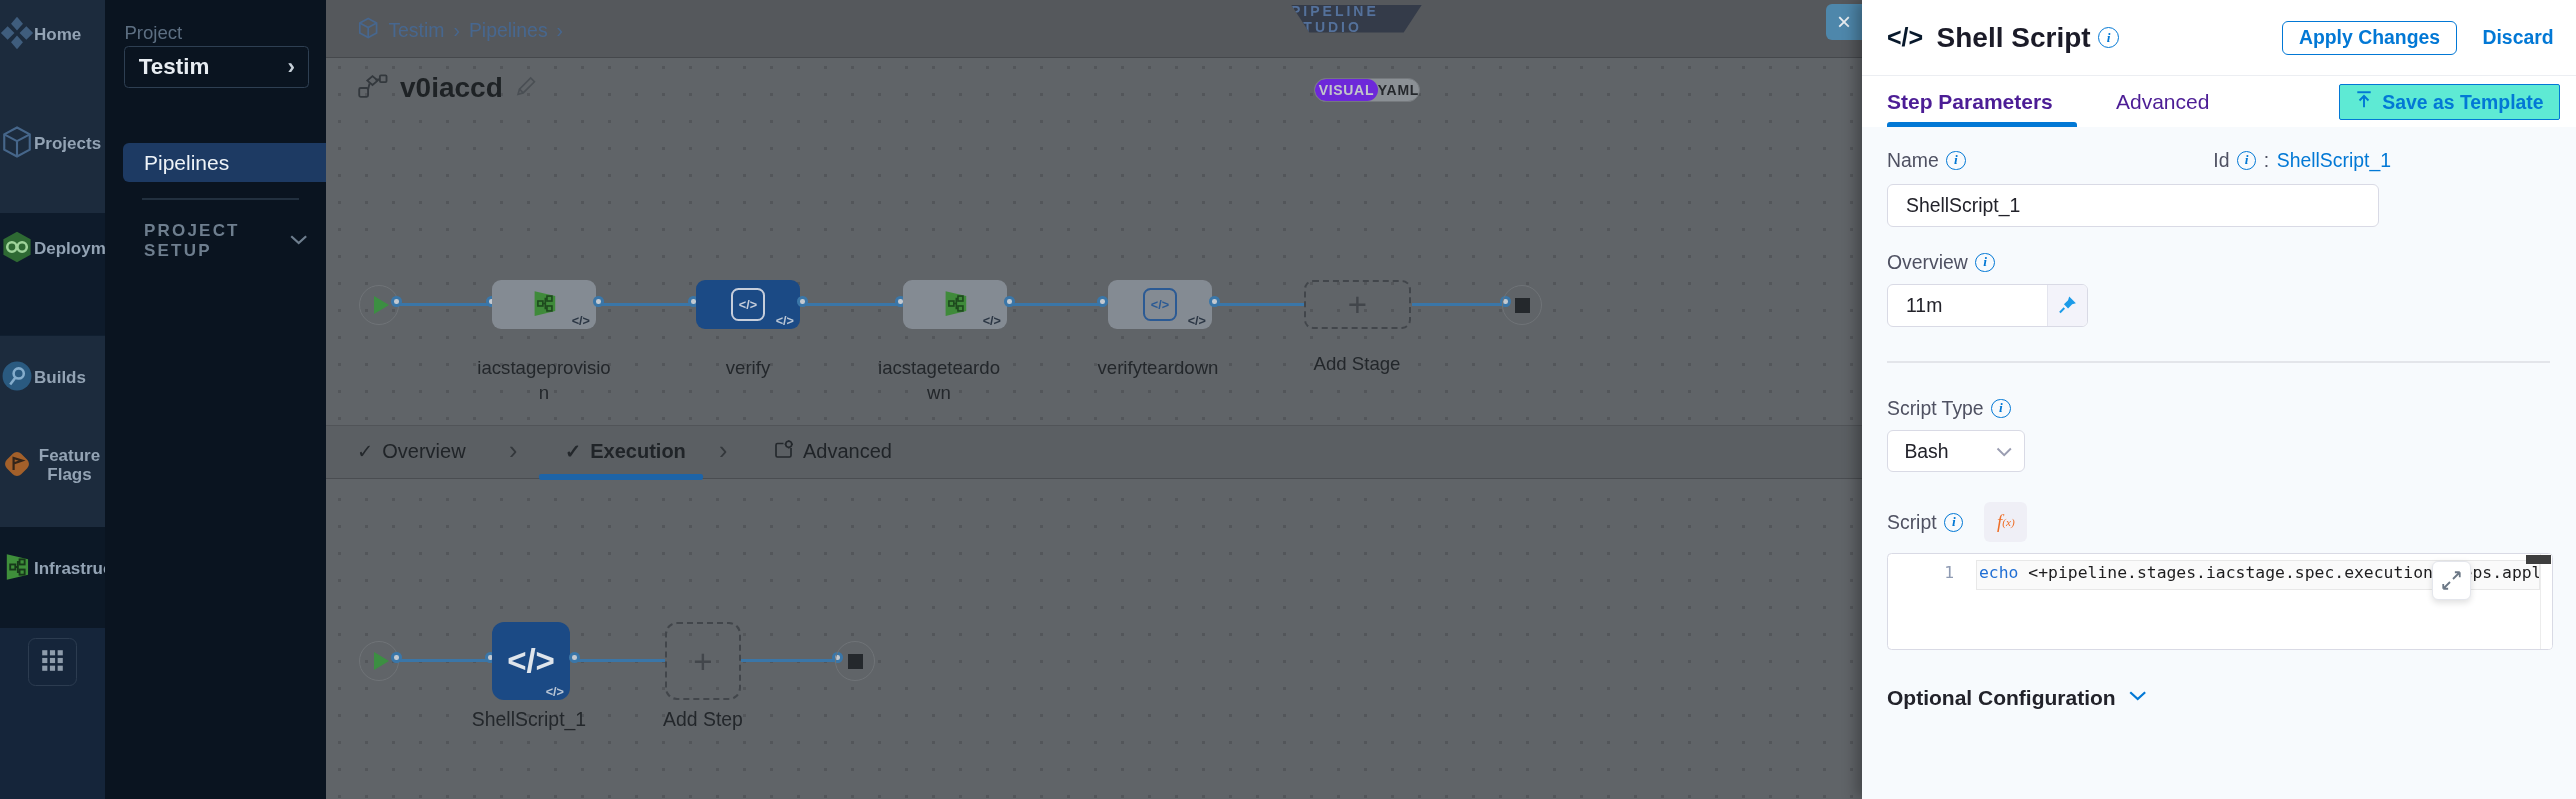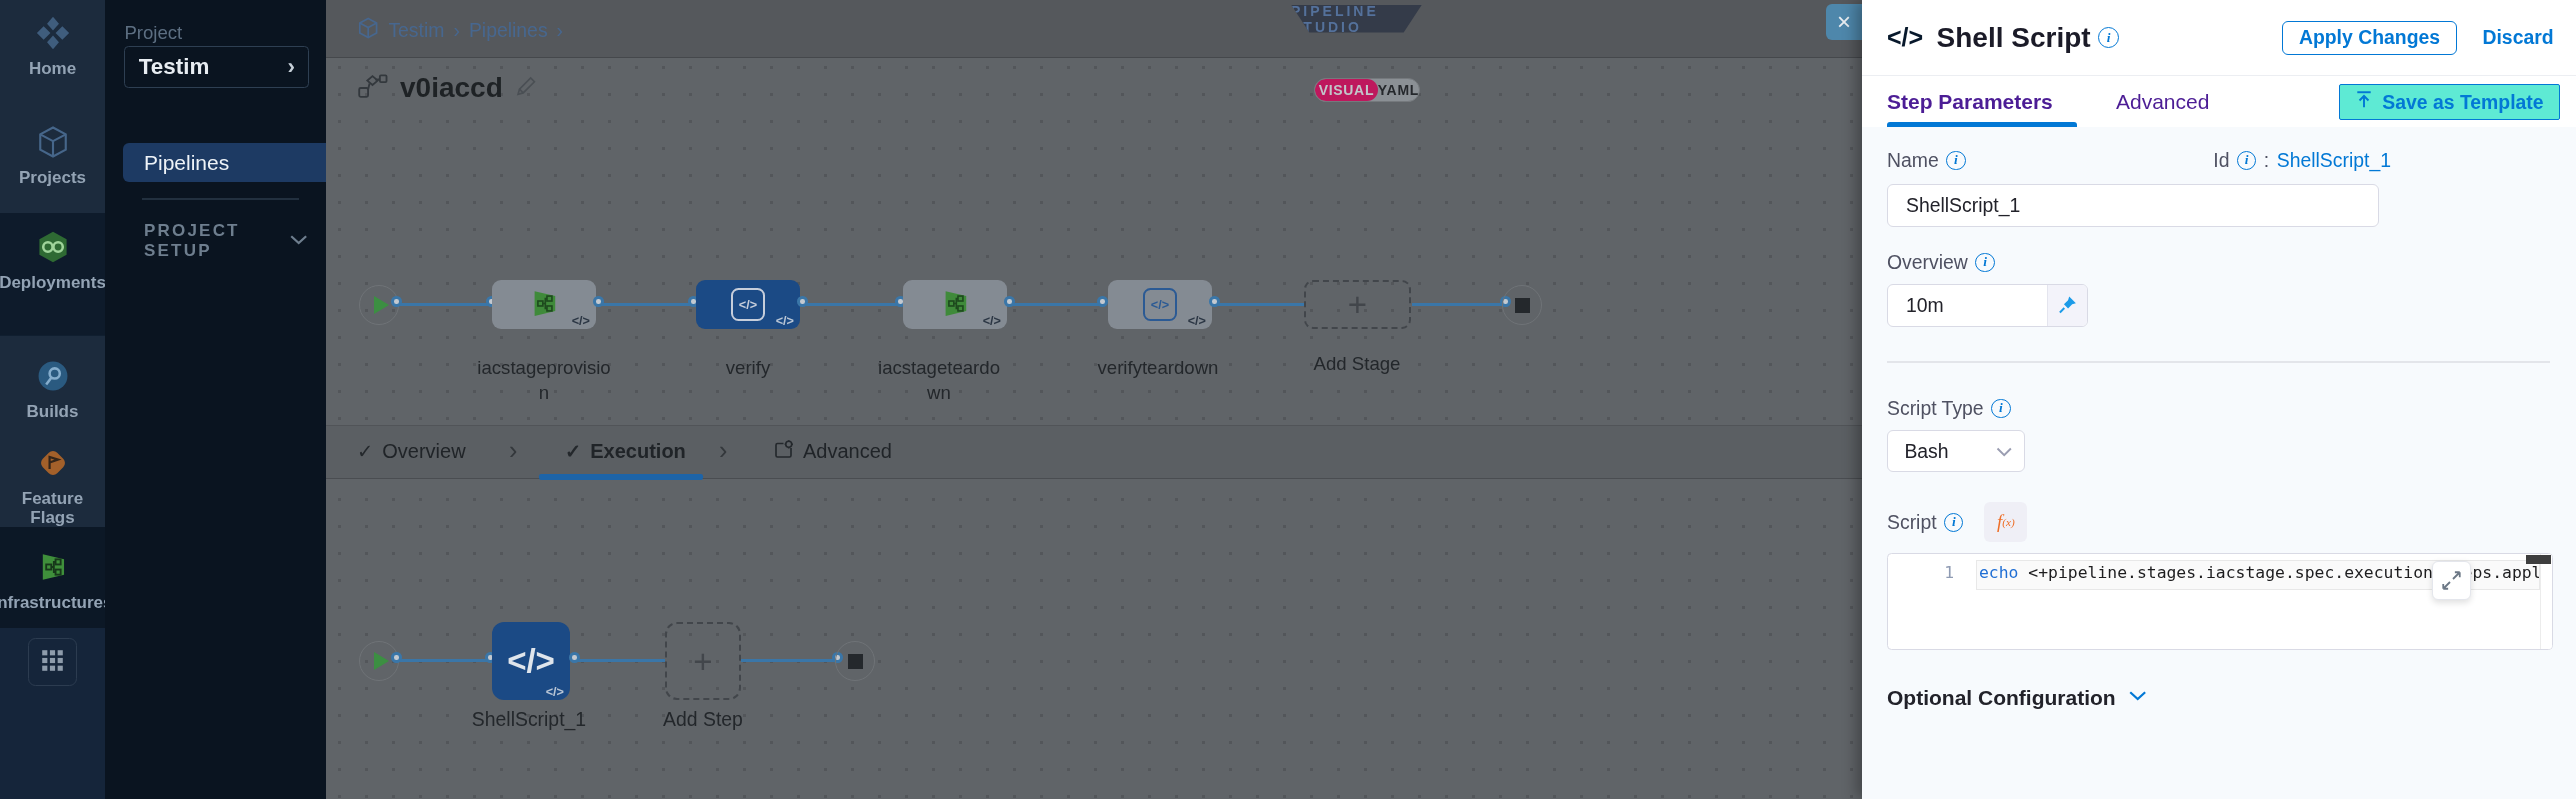--- a/index.html
+++ b/index.html
@@ -7,21 +7,21 @@
   .screen { position:relative; width:2576px; height:799px; overflow:hidden; }
 
   
   .nav-rail { position:absolute; left:0; top:0; width:105px; height:799px; background:#101f30; }
   .rail-stripe { position:absolute; left:0; width:105px; }
   .stripe-1 { top:0; height:213px; background:#1c2b3d; }
   .stripe-2 { top:213px; height:122px; background:#0e1b2b; }
   .stripe-3 { top:336px; height:191px; background:#1c2b3d; }
   .stripe-4 { top:527px; height:101px; background:#0c1826; }
   .stripe-5 { top:628px; height:172px; background:#15253a; }
-  .nav-item { position:absolute; left:0; width:105px; display:flex; flex-direction:column; align-items:center; gap:6px; cursor:pointer; }
+  .nav-item { position:absolute; left:0; width:105px; display:flex; flex-direction:row; align-items:center; cursor:pointer; }
   .nav-item .lbl { font-size:17px; color:#93a3b4; font-weight:bold; text-align:center; line-height:19.4px; }
   .nav-grid-btn { position:absolute; left:28px; top:638px; width:49px; height:48px; border:1.5px solid #2c3c50; border-radius:7.5px; display:flex; align-items:center; justify-content:center; }
 
   
   .proj-sidebar { position:absolute; left:105px; top:0; width:221px; height:799px; background:#0a1420; }
   .proj-label { position:absolute; left:19.4px; top:22.4px; font-size:18.6px; color:#5d6f82; }
   .proj-select { position:absolute; left:19.4px; top:46px; width:185px; height:42px; border:1.5px solid #2e3f52; border-radius:4.5px; display:flex; align-items:center; justify-content:space-between; padding:0 13.4px; }
   .proj-select .val { color:#e8edf2; font-size:22.4px; font-weight:bold; }
   .proj-select .chev { color:#c6cfd8; font-size:22.4px; font-weight:bold; }
   .side-item { position:absolute; left:0; width:221px; height:39px; display:flex; align-items:center; padding-left:39px; font-size:21px; color:#7c8b9b; }
@@ -37,21 +37,21 @@
   .canvas-header { position:absolute; left:0; top:0; width:1536px; height:58px; background:#55585c; border-bottom:1.5px solid #45484c; }
   .breadcrumb { position:absolute; left:31px; top:16.4px; display:flex; align-items:center; gap:9px; font-size:19.4px; color:#47678f; }
   .breadcrumb .link { color:#47678f; cursor:pointer; }
   .studio-badge { position:absolute; left:965px; top:4.5px; width:131px; height:28px; background:#343b49;
                   clip-path:polygon(0 0,100% 0,86% 100%,14% 100%); display:flex; align-items:center; justify-content:center;
                   font-size:14px; letter-spacing:3px; font-weight:bold; color:#54719b; }
   .title-row { position:absolute; left:31px; top:72px; display:flex; align-items:center; gap:12px; }
   .pipeline-title { font-size:28px; font-weight:bold; color:#1e2225; }
   .view-toggle { position:absolute; left:988px; top:78px; width:106px; height:24px; border:1.5px solid #75797d; border-radius:13.4px; display:flex; overflow:hidden; background:#8b9095; }
   .view-toggle .seg { display:flex; align-items:center; justify-content:center; font-size:14px; font-weight:bold; letter-spacing:0.7px; }
-  .view-toggle .seg.visual { width:63px; background:#be185d; color:#c2c6ca; border-radius:12px; }
+  .view-toggle .seg.visual { width:63px; background:#6d28d9; color:#c2c6ca; border-radius:12px; }
   .view-toggle .seg.yaml { flex:1; color:#25282c; }
 
   
   .node-circle { position:absolute; width:40px; height:40px; border:1.5px solid #6f7377; border-radius:50%; display:flex; align-items:center; justify-content:center; }
   .play-tri { width:0; height:0; border-left:15px solid #3c8f42; border-top:9px solid transparent; border-bottom:9px solid transparent; margin-left:4.5px; }
   .stop-sq { width:15px; height:15px; background:#24282c; }
   .conn { position:absolute; height:3px; background:#3a76a8; }
   .dot { position:absolute; width:10.4px; height:10.4px; border:3px solid #3a76a8; background:#c3c9d0; border-radius:50%; top:-6.7px; }
   .dot.l { left:-6.7px; } .dot.r { right:-6.7px; }
   .stage-card { position:absolute; top:280px; width:104px; height:49px; border-radius:9px; background:#848b93; display:flex; align-items:center; justify-content:center; }
@@ -462,21 +462,21 @@
           <span class="id-val">ShellScript_1</span>
         </div>
       </div>
       <div class="text-input">ShellScript_1</div>
 
       <div class="field-label-row" style="margin-top:24px;">
         <span>Overview</span>
         <span class="info-ic" style="width:19.4px;height:19.4px;">i</span>
       </div>
       <div class="timeout-wrap">
-        <div class="timeout-input">10m</div>
+        <div class="timeout-input">11m</div>
         <div class="pin-addon">
           <span>
             <svg width="19.4" height="19.4" viewBox="0 0 26 26">
               <path d="M15 2 L24 11 L19 12.5 L13.5 18 L8 12.5 L13.5 7 Z" fill="#1c9be8"></path>
               <path d="M8.5 17.5 L2.5 23.5" stroke="#1c9be8" stroke-width="2.6"></path>
             </svg></span>
         </div>
       </div>
 
       <div class="body-divider"></div>

